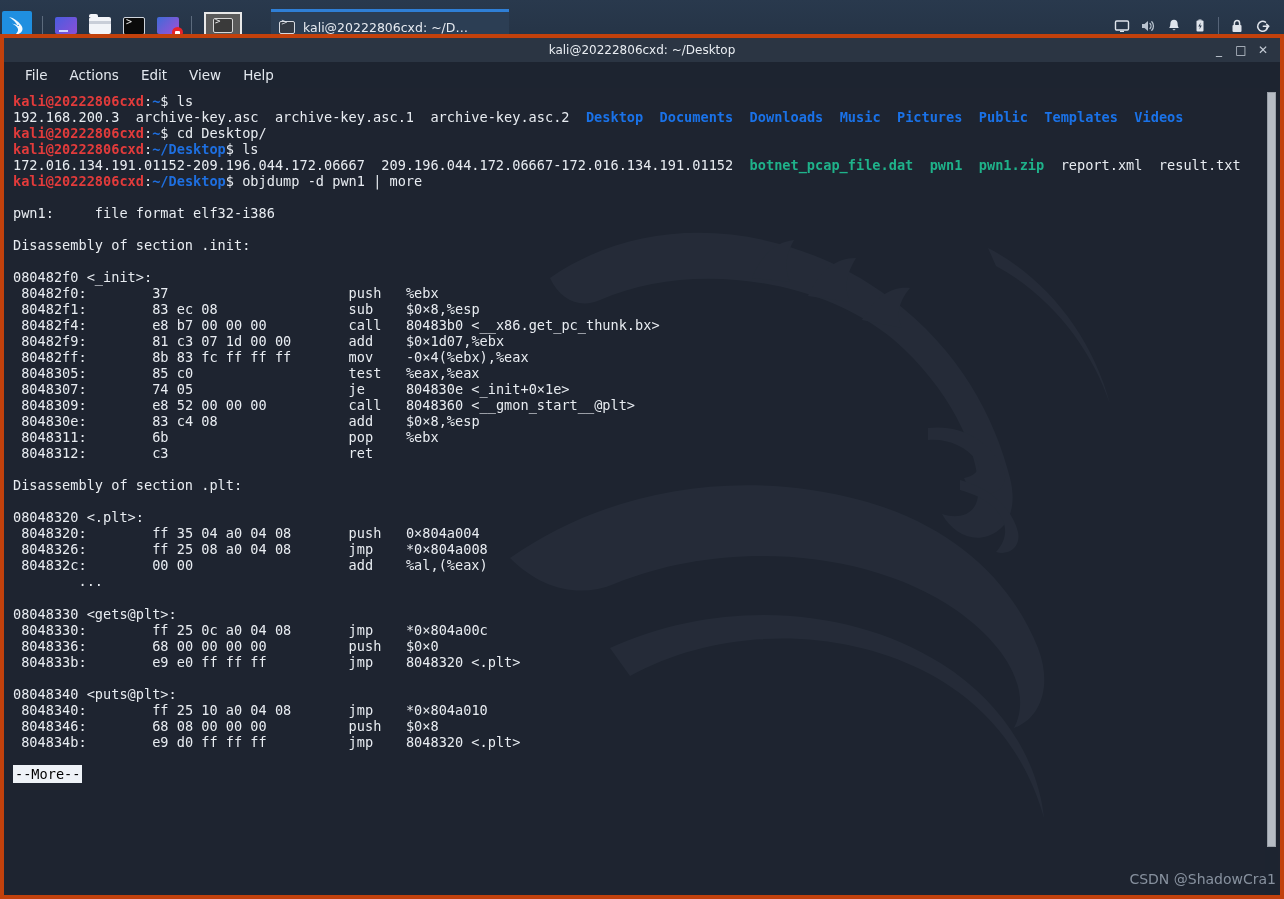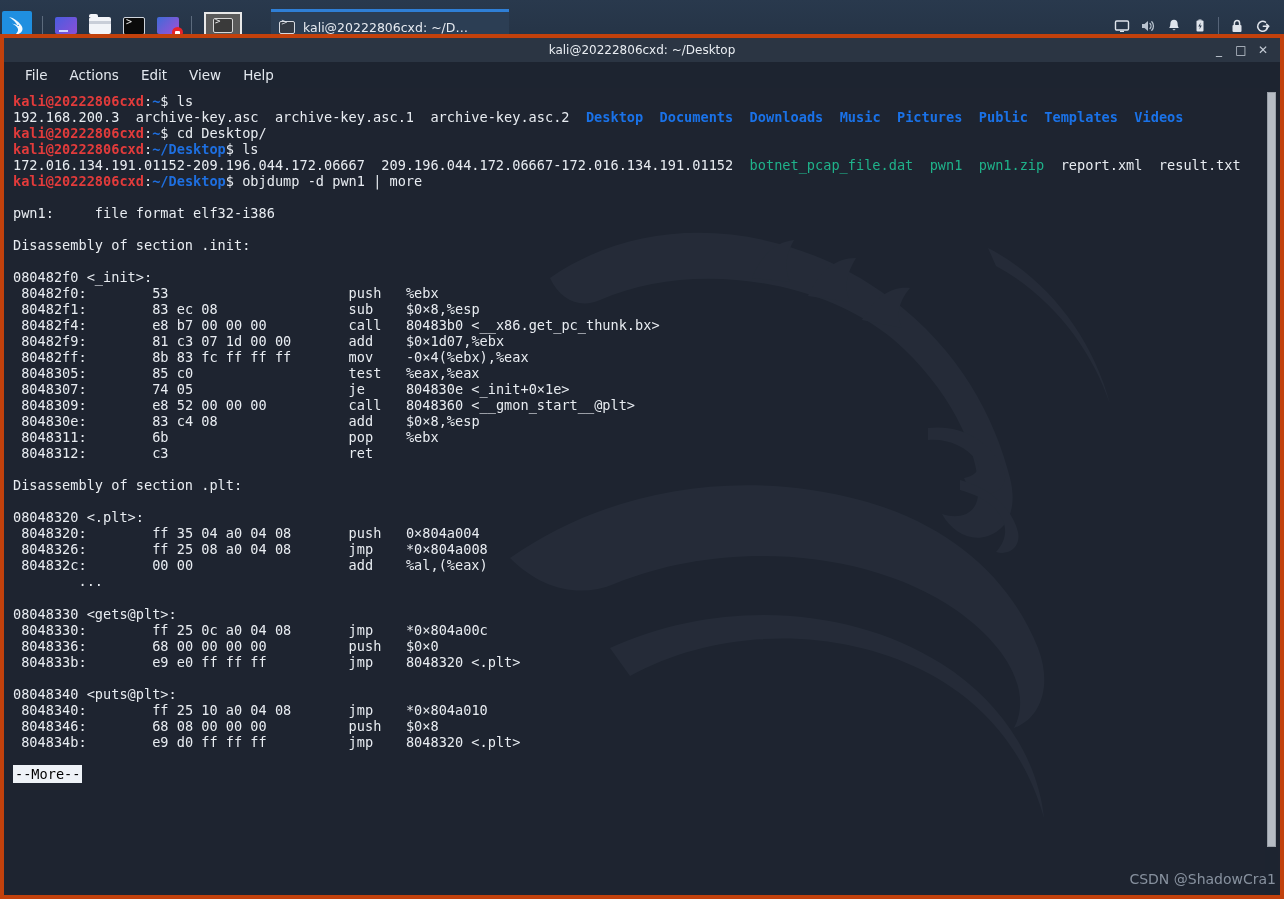--- a/index.html
+++ b/index.html
@@ -116,21 +116,21 @@
   #term-text {
     position:absolute; left:9px; top:5px; right:30px;
     font-family:"DejaVu Sans Mono", monospace;
     font-size:13.6px; line-height:16.02px;
     color:#e8ecf1; white-space:pre;
     letter-spacing:0px;
   }
   .red   { color:#e23b3b; font-weight:bold; }
   .blue  { color:#1e6fe0; font-weight:bold; }
   .dirb  { color:#1a72e8; font-weight:bold; }
-  .green { color:#1fb28a; font-weight:normal; }
+  .green { color:#1fb28a; font-weight:bold; }
   .wht   { color:#e8ecf1; }
   .more  { background:#eef2f7; color:#000000; padding:1px 2px; }
 
   #scrollbar {
     position:absolute; right:2px; top:0; width:13px; height:100%;
     background:#1d2430;
   }
   #scrollbar .thumb {
     position:absolute; left:2px; top:4px; width:9px; height:755px;
     background:#b6bcc4; border:1px solid #9aa0a8;
@@ -275,21 +275,21 @@
 <span class="red">kali@20222806cxd</span><span class="wht">:</span><span class="blue">~</span><span class="wht">$ </span><span>cd Desktop/</span>
 <span class="red">kali@20222806cxd</span><span class="wht">:</span><span class="blue">~/Desktop</span><span class="wht">$ </span><span>ls</span>
 <span>172.016.134.191.01152-209.196.044.172.06667  209.196.044.172.06667-172.016.134.191.01152  </span><span class="green">botnet_pcap_file.dat</span><span>  </span><span class="green">pwn1</span><span>  </span><span class="green">pwn1.zip</span><span>  </span><span>report.xml  result.txt</span>
 <span class="red">kali@20222806cxd</span><span class="wht">:</span><span class="blue">~/Desktop</span><span class="wht">$ </span><span>objdump -d pwn1 | more</span>
 
 <span>pwn1:     file format elf32-i386</span>
 
 <span>Disassembly of section .init:</span>
 
 <span>080482f0 &lt;_init&gt;:</span>
-<span> 80482f0:</span>        <span>53</span>                      <span>push</span>   <span>%ebx</span>
+<span> 80482f0:</span>        <span>37</span>                      <span>push</span>   <span>%ebx</span>
 <span> 80482f1:</span>        <span>83 ec 08</span>                <span>sub</span>    <span>$0×8,%esp</span>
 <span> 80482f4:</span>        <span>e8 b7 00 00 00</span>          <span>call</span>   <span>80483b0 &lt;__x86.get_pc_thunk.bx&gt;</span>
 <span> 80482f9:</span>        <span>81 c3 07 1d 00 00</span>       <span>add</span>    <span>$0×1d07,%ebx</span>
 <span> 80482ff:</span>        <span>8b 83 fc ff ff ff</span>       <span>mov</span>    <span>-0×4(%ebx),%eax</span>
 <span> 8048305:</span>        <span>85 c0</span>                   <span>test</span>   <span>%eax,%eax</span>
 <span> 8048307:</span>        <span>74 05</span>                   <span>je</span>     <span>804830e &lt;_init+0×1e&gt;</span>
 <span> 8048309:</span>        <span>e8 52 00 00 00</span>          <span>call</span>   <span>8048360 &lt;__gmon_start__@plt&gt;</span>
 <span> 804830e:</span>        <span>83 c4 08</span>                <span>add</span>    <span>$0×8,%esp</span>
 <span> 8048311:</span>        <span>6b</span>                      <span>pop</span>    <span>%ebx</span>
 <span> 8048312:</span>        <span>c3</span>                      <span>ret</span>

